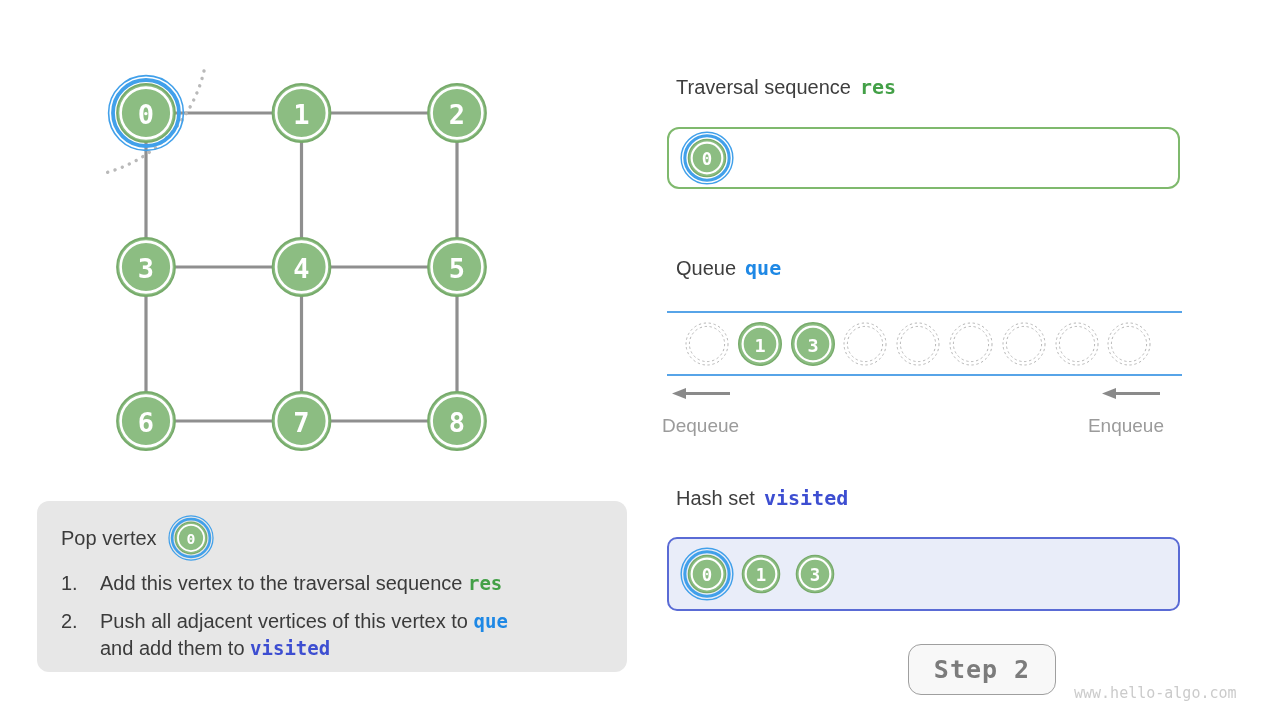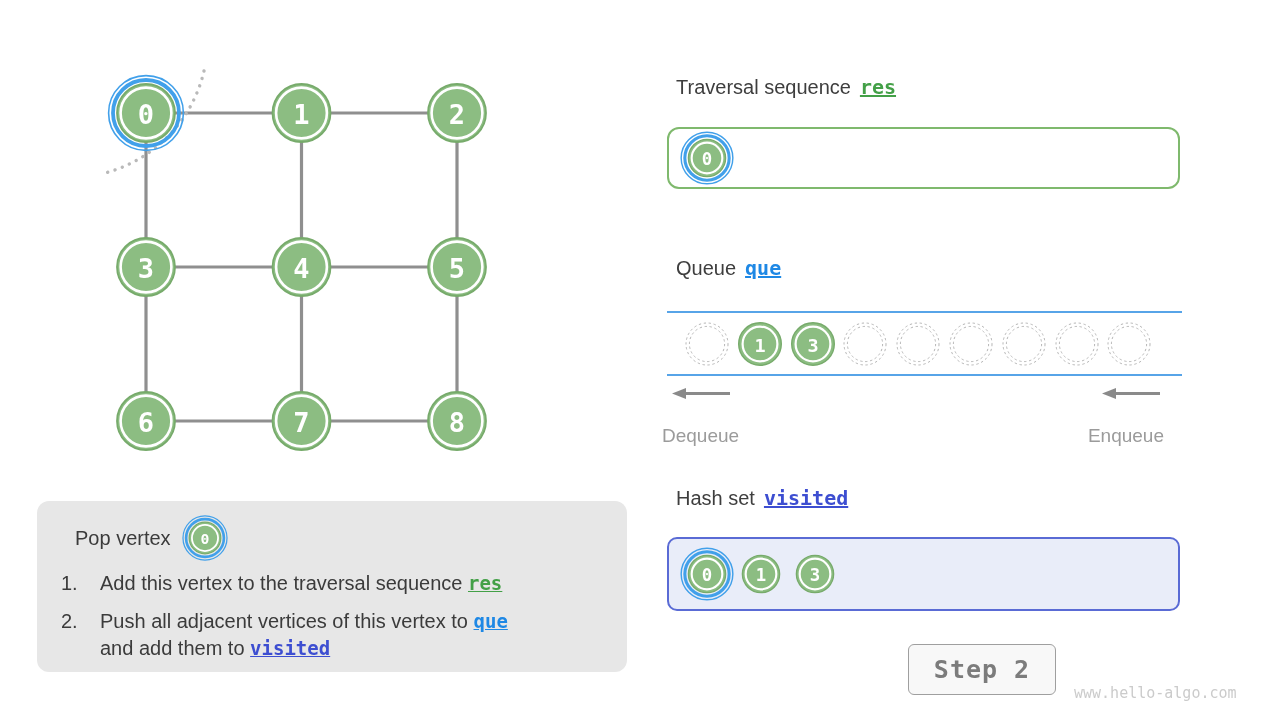--- a/index.html
+++ b/index.html
@@ -12,26 +12,26 @@
   
   #graph{position:absolute;left:0;top:0;}
 
   .explain{
     position:absolute;left:37px;top:501px;width:590px;height:171px;
     background:#e7e7e7;border-radius:12px;box-sizing:border-box;
     color:#3b3b3b;font-size:20px;
   }
   .explain-intro{
     display:flex;align-items:center;gap:11px;
-    padding:14px 0 0 38px;height:46px;white-space:nowrap;
+    padding:14px 0 0 24px;height:46px;white-space:nowrap;
   }
   .explain-list{margin-top:9px;padding-left:24px;}
   .explain-item{display:grid;grid-template-columns:39px 1fr;margin-bottom:11px;line-height:27px;}
   .explain-item .num{}
-  .code{font-family:"DejaVu Sans Mono", monospace;font-weight:bold;text-decoration:underline;}
+  .code{font-family:"DejaVu Sans Mono", monospace;font-weight:bold;}
 
   
   .sec-header{
     position:absolute;display:flex;align-items:center;gap:9px;
     font-size:20px;color:#3e3e3e;white-space:nowrap;
   }
   .sec-header .code{font-size:20px;}
   #res-header{left:676px;top:75px;}
   #queue-header{left:676px;top:256px;}
   #visited-header{left:676px;top:486px;}
@@ -54,25 +54,25 @@
     box-sizing:border-box;border-top:2px solid #57a4e8;border-bottom:2px solid #57a4e8;
     display:flex;align-items:center;gap:6.8px;padding-left:17px;
   }
 
   .arrow-group{position:absolute;top:386px;color:#9b9b9b;font-size:19px;}
   #dequeue-group{left:662px;width:96px;text-align:left;}
   #enqueue-group{left:1070px;width:94px;text-align:right;}
   .arrow-group svg{display:block;}
   #dequeue-group svg{margin-left:8px;}
   #enqueue-group svg{margin-left:auto;margin-right:2px;}
-  .arrow-label{margin-top:24px;}
+  .arrow-label{margin-top:14px;}
 
   .step-btn{
     position:absolute;left:908px;top:644px;width:148px;height:51px;
-    background:#f8f8f8;border:1.6px solid #9f9f9f;border-radius:6px;
+    background:#f8f8f8;border:1.6px solid #9f9f9f;border-radius:13px;
     box-sizing:border-box;display:flex;align-items:center;justify-content:center;
     font-family:"DejaVu Sans Mono", monospace;font-weight:bold;font-size:25px;
     color:#7c7c7c;letter-spacing:1px;cursor:pointer;
   }
   .watermark{
     position:absolute;left:1074px;top:676px;
     font-family:"DejaVu Sans Mono", monospace;font-size:15px;color:#cbcbcb;margin-top:8px;
   }
 </style>
 </head>

